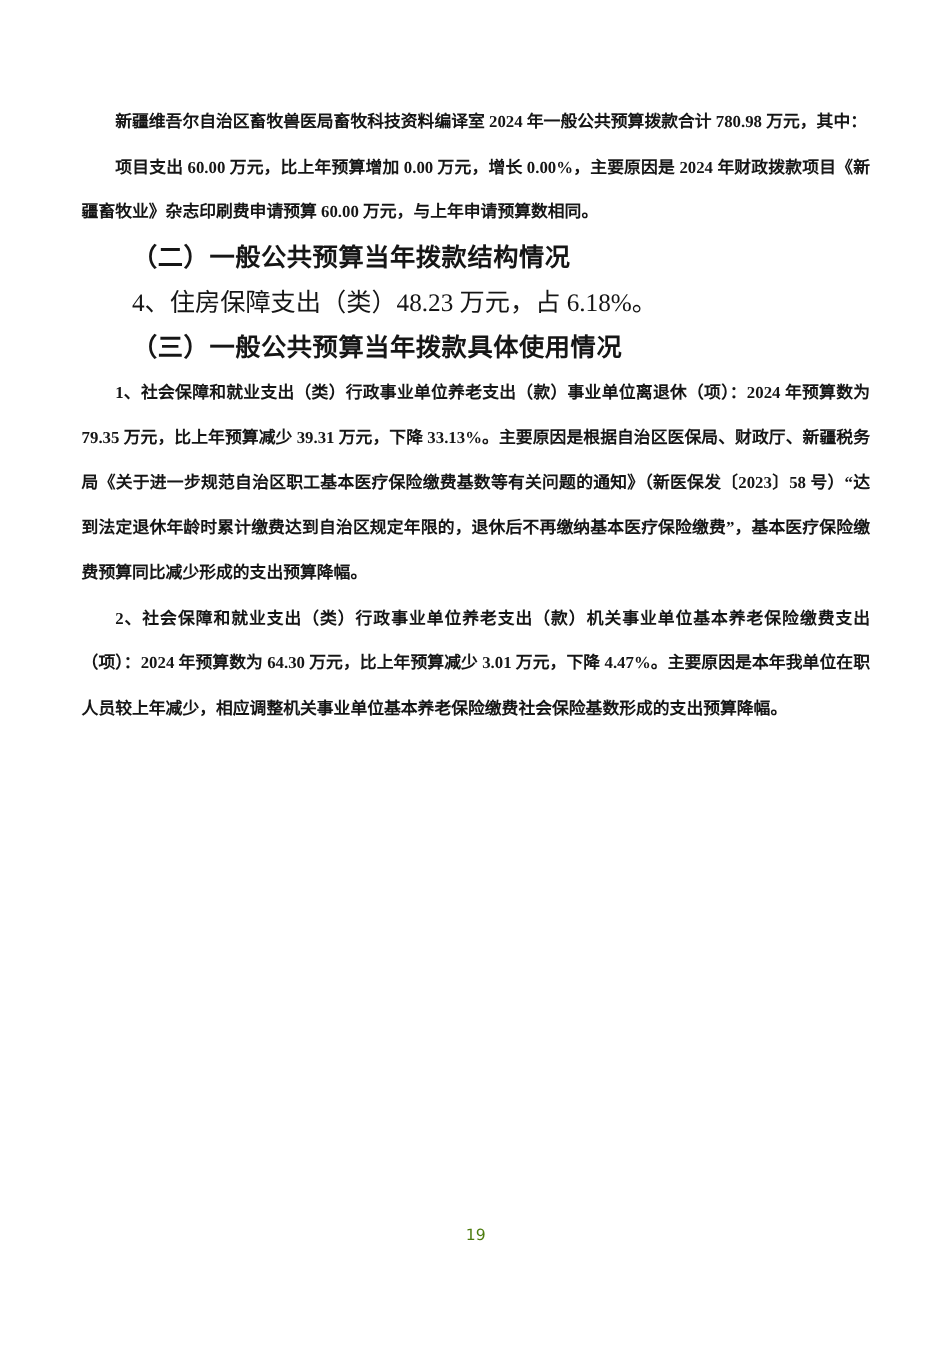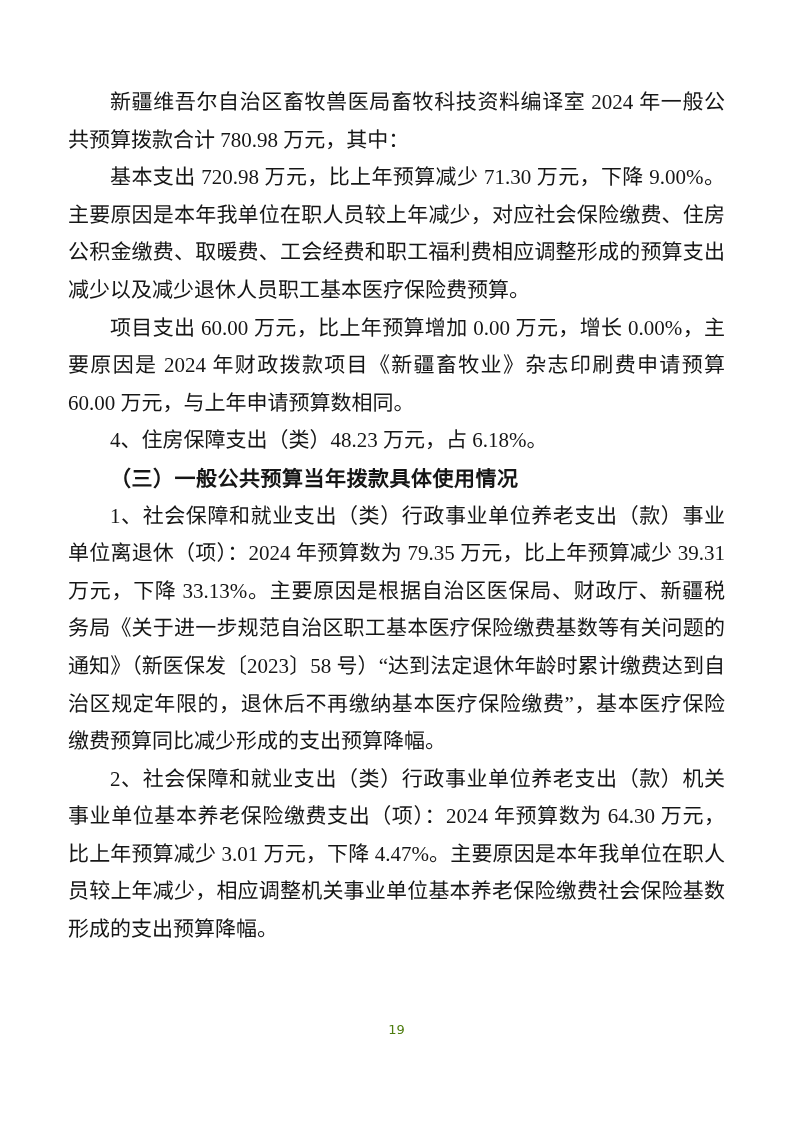--- a/index.html
+++ b/index.html
@@ -17,25 +17,25 @@
     color: #161616;
   }
   .content {
     position: absolute;
     left: 68px;
     top: 84px;
     width: 657px;
   }
   .para {
     margin: 0;
-    font-size: 21px;
+    font-size: 14px;
     line-height: 37.6px;
     text-align: justify;
     text-indent: 2em;
-    font-weight: 400;
+    font-weight: 700;
   }
   .heading {
     margin: 0;
     font-size: 21px;
     line-height: 37.6px;
     text-indent: 2em;
     font-weight: 700;
     font-family: "Liberation Sans", "DejaVu Sans", sans-serif;
     letter-spacing: 0.5px;
   }
@@ -56,21 +56,21 @@
     font-size: 13px;
     color: #4d7c0f;
   }
 </style>
 </head>
 <body>
 
 <div class="page">
   <div class="content">
     <p class="para">新疆维吾尔自治区畜牧兽医局畜牧科技资料编译室 2024 年一般公共预算拨款合计 780.98 万元，其中：</p>
-    <p class="para">基本支出 720.98 万元，比上年预算减少 71.30 万元，下降 9.00%。主要原因是本年我单位在职人员较上年减少，对应社会保险缴费、住房公积金缴费、取暖费、工会经费和职工福利费相应调整形成的预算支出减少以及减少退休人员职工基本医疗保险费预算。</p>
     <p class="para">项目支出 60.00 万元，比上年预算增加 0.00 万元，增长 0.00%，主要原因是 2024 年财政拨款项目《新疆畜牧业》杂志印刷费申请预算 60.00 万元，与上年申请预算数相同。</p>
+    <p class="heading">（二）一般公共预算当年拨款结构情况</p>
     <p class="list-item">4、住房保障支出（类）48.23 万元，占 6.18%。</p>
     <p class="heading">（三）一般公共预算当年拨款具体使用情况</p>
     <p class="para">1、社会保障和就业支出（类）行政事业单位养老支出（款）事业单位离退休（项）：2024 年预算数为 79.35 万元，比上年预算减少 39.31 万元，下降 33.13%。主要原因是根据自治区医保局、财政厅、新疆税务局《关于进一步规范自治区职工基本医疗保险缴费基数等有关问题的通知》（新医保发〔2023〕58 号）“达到法定退休年龄时累计缴费达到自治区规定年限的，退休后不再缴纳基本医疗保险缴费”，基本医疗保险缴费预算同比减少形成的支出预算降幅。</p>
     <p class="para">2、社会保障和就业支出（类）行政事业单位养老支出（款）机关事业单位基本养老保险缴费支出（项）：2024 年预算数为 64.30 万元，比上年预算减少 3.01 万元，下降 4.47%。主要原因是本年我单位在职人员较上年减少，相应调整机关事业单位基本养老保险缴费社会保险基数形成的支出预算降幅。</p>
   </div>
   <div class="page-number">19</div>
 </div>
 
 </body></html>

